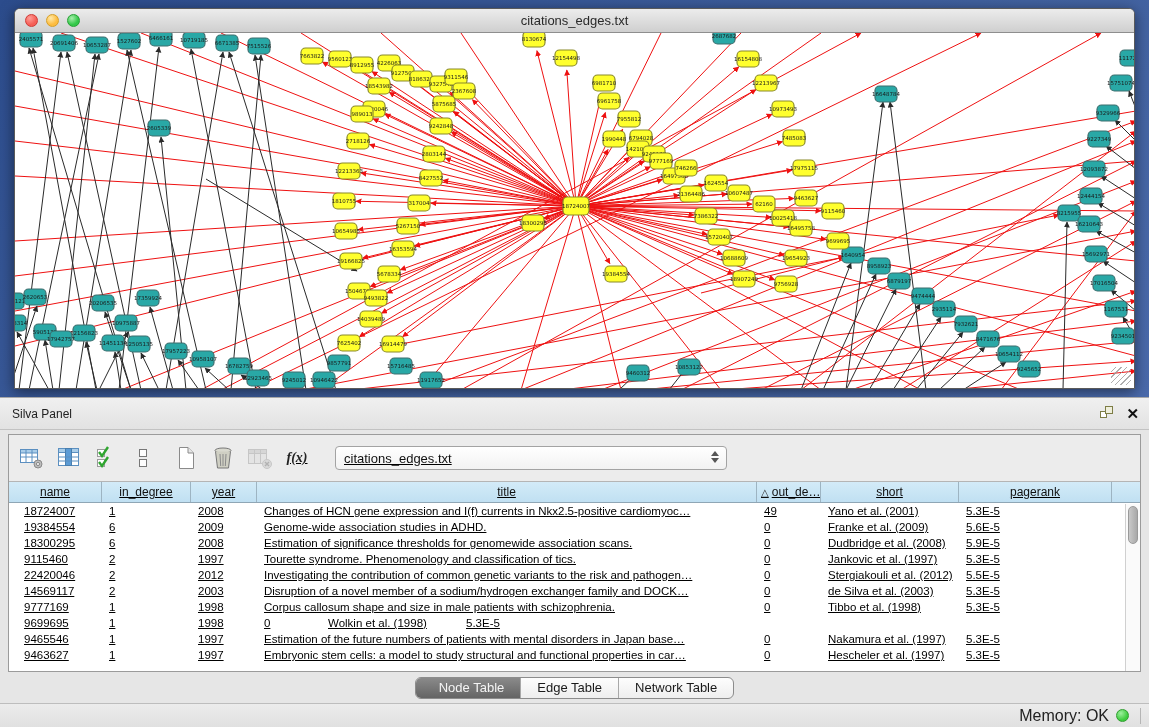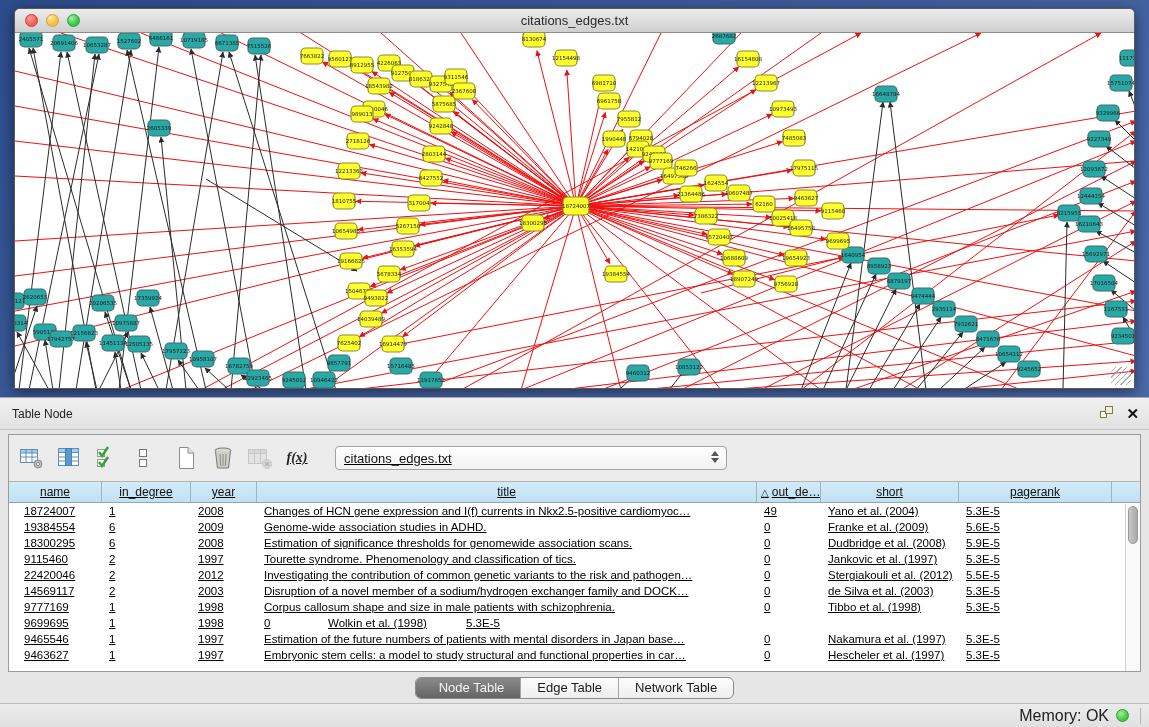--- a/index.html
+++ b/index.html
@@ -754,21 +754,21 @@
               <rect x="548" y="164" width="26" height="18" rx="4.5" fill="#ffff2d" stroke="#8a8a2a" stroke-width="1.2"></rect>
               <text x="561" y="175" text-anchor="middle" font-size="5.5" fill="#1a1a1a" font-family="&quot;DejaVu Sans&quot;, sans-serif">18724007</text>
             </g>
           </svg>
         <div class="resize-grip"></div>
       </div>
     </div>
   </div>
 
   <div class="panel-header">
-    <span class="ph-title">Table Node</span>
+    <span class="ph-title">Silva Panel</span>
     <div class="ph-icons">
       <span>
         <svg width="15" height="14" viewBox="0 0 15 14">
           <rect x="1.5" y="6.5" width="6" height="6" fill="#ffffff" stroke="#7d7d46"></rect>
           <rect x="6.5" y="1.5" width="7" height="7" fill="#efefdc" stroke="#7d7d46"></rect>
         </svg>
       </span>
       <span class="close-x">✕</span>
     </div>
   </div>
@@ -871,21 +871,21 @@
             <span>pagerank</span>
           </div>
         </div>
       <div id="tbody">
           <div class="trow">
             <div class="td first" style="width: 93px;">18724007</div>
             <div class="td" style="width: 89px;">1</div>
             <div class="td" style="width: 66px;">2008</div>
             <div class="td" style="width: 500px;">Changes of HCN gene expression and I(f) currents in Nkx2.5-positive cardiomyoc…</div>
             <div class="td" style="width: 64px;">49</div>
-            <div class="td" style="width: 138px;">Yano et al. (2004)</div>
+            <div class="td" style="width: 138px;">Yano et al. (2001)</div>
             <div class="td" style="width: 153px;">5.3E-5</div>
           </div>
           <div class="trow">
             <div class="td first" style="width: 93px;">19384554</div>
             <div class="td" style="width: 89px;">6</div>
             <div class="td" style="width: 66px;">2009</div>
             <div class="td" style="width: 500px;">Genome-wide association studies in ADHD.</div>
             <div class="td" style="width: 64px;">0</div>
             <div class="td" style="width: 138px;">Franke et al. (2009)</div>
             <div class="td" style="width: 153px;">5.6E-5</div>

